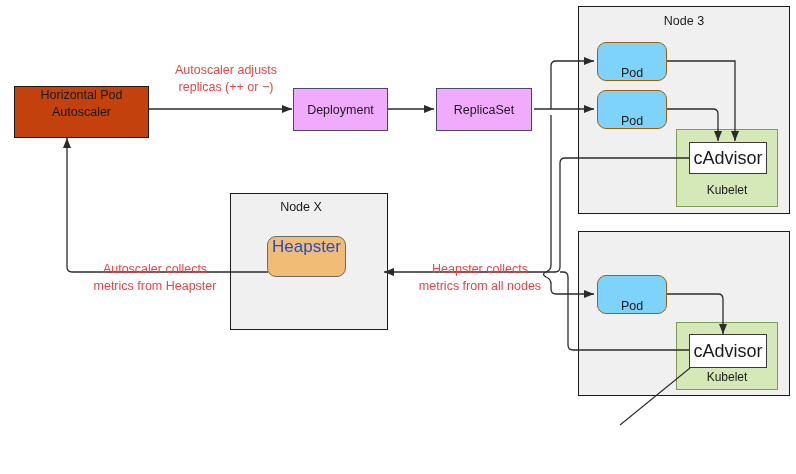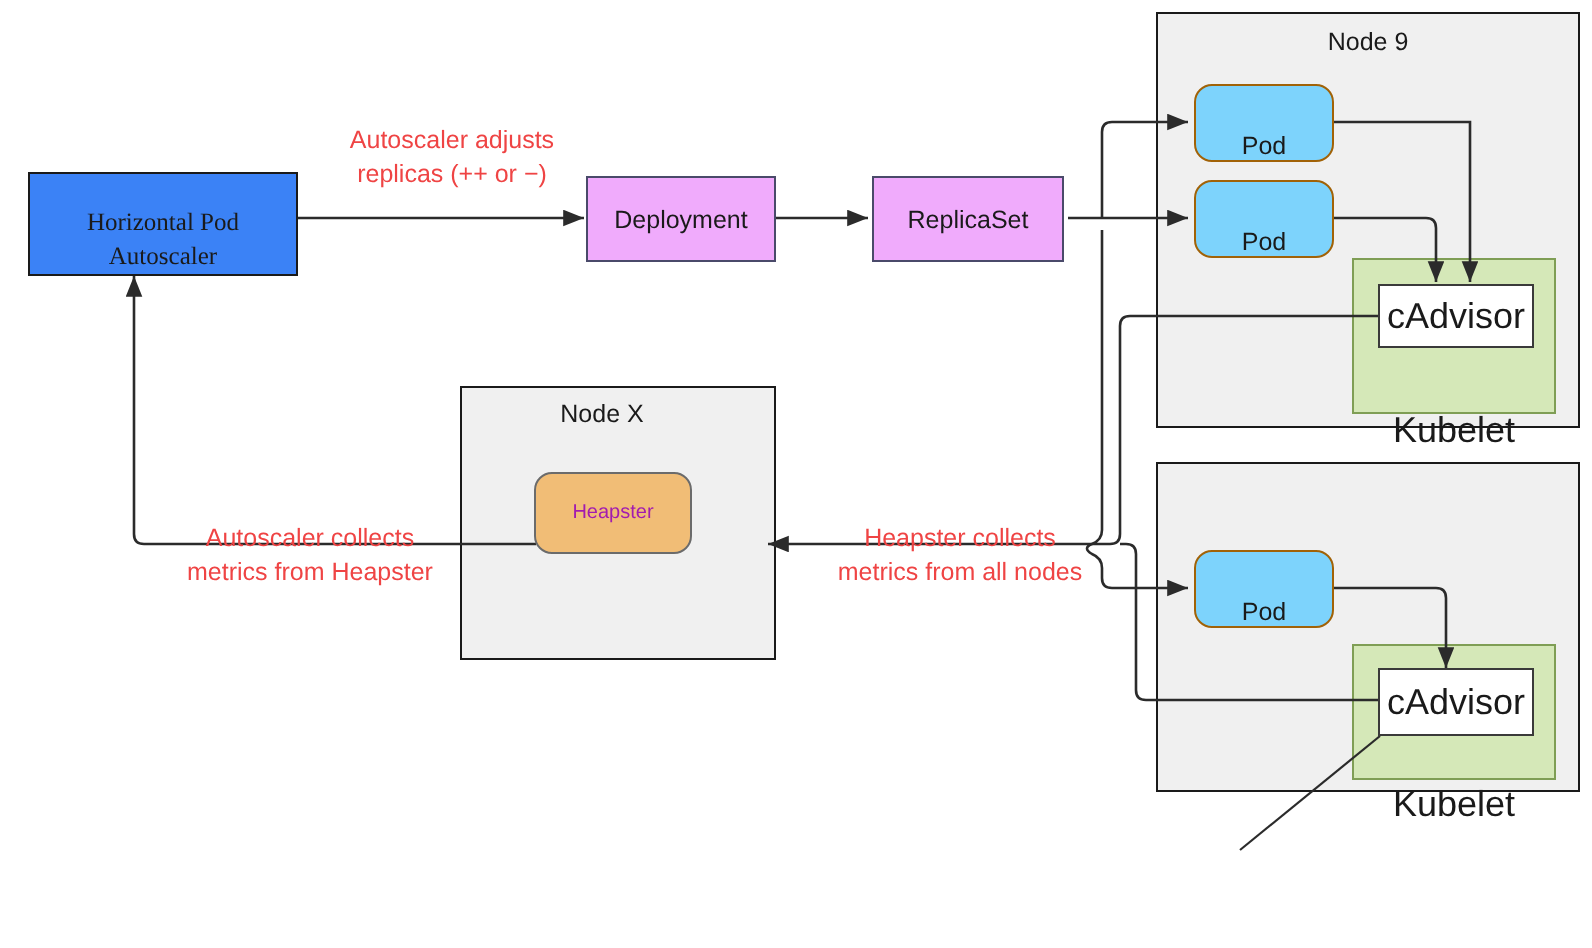--- a/index.html
+++ b/index.html
@@ -40,37 +40,35 @@
     position: absolute;
     background: #d5e8b8;
     border: 1px solid #7f9e55;
     box-sizing: border-box;
   }
   .kubelet-label {
     position: absolute;
     left: 0;
     right: 0;
     text-align: center;
-    font-size: 18px;
-    color: #1a1a1a;
-    margin-top: 22px;
+    font-size: 12px;
+    color: #1a1a1a;
   }
   .plain-box {
     position: absolute;
-    background: #3b82f6;
+    background: #c2410c;
     border: 1px solid #1a1a1a;
     box-sizing: border-box;
     display: flex;
-    align-items: flex-end;
+    align-items: flex-start;
     justify-content: center;
     text-align: center;
     font-size: 12.5px;
     color: #1a1a1a;
     line-height: 1.35;
-    font-family: Liberation Serif, serif;
   }
   .blue-box {
     position: absolute;
     background: #f0abfc;
     border: 1px solid #4a4a6a;
     box-sizing: border-box;
     display: flex;
     align-items: center;
     justify-content: center;
     text-align: center;
@@ -101,41 +99,41 @@
     font-size: 12.5px;
     color: #1a1a1a;
   }
   .heapster {
     position: absolute;
     background: #f1bd76;
     border: 1px solid #6b6b6b;
     border-radius: 9px;
     box-sizing: border-box;
     display: flex;
-    align-items: center;
-    justify-content: center;
-    font-size: 10px;
-    color: #a21caf;
+    align-items: flex-start;
+    justify-content: center;
+    font-size: 17px;
+    color: #1d4ed8;
   }
   .caption {
     position: absolute;
     font-size: 12.5px;
     color: #ef4444;
     line-height: 1.35;
     text-align: center;
     white-space: pre-line;
   }
 </style>
 </head>
 <body>
 
 <div id="canvas">
 
   <div class="node-box" style="left:578px; top:6px; width:212px; height:208px;"></div>
-  <div class="node-title" style="top:14px; left:578px; width:212px;">Node 9</div>
+  <div class="node-title" style="top:14px; left:578px; width:212px;">Node 3</div>
 
   <div class="node-box" style="left:578px; top:231px; width:212px; height:165px;"></div>
 
   <div class="node-box" style="left:230px; top:193px; width:158px; height:137px;"></div>
   <div class="node-title" style="top:200px; left:230px; width:142px;">Node X</div>
 
   <div class="kubelet-box" style="left:676px; top:129px; width:102px; height:78px;"></div>
   <div class="kubelet-label" style="top:183px; left:676px; width:102px;">Kubelet</div>
 
   <div class="kubelet-box" style="left:676px; top:322px; width:102px; height:68px;"></div>

